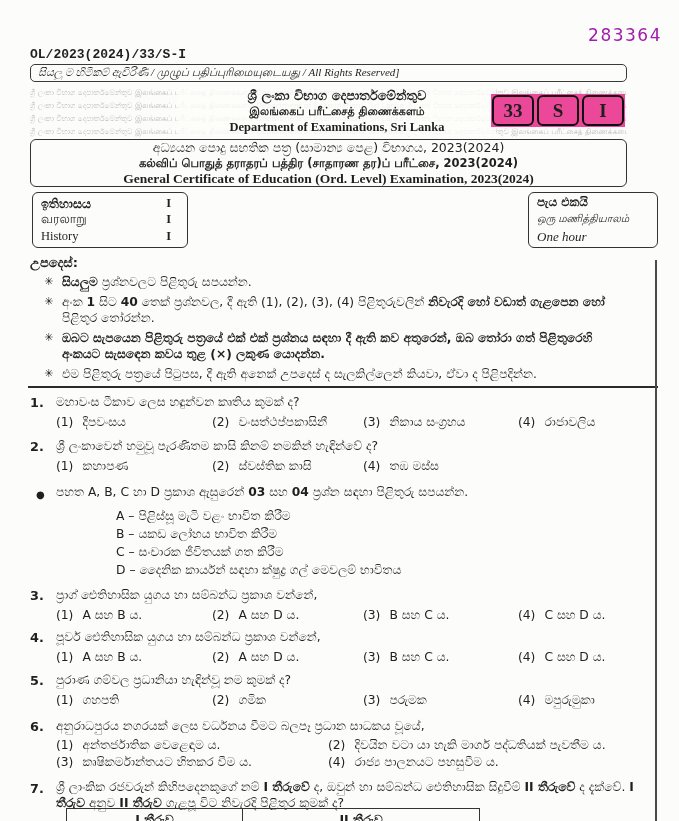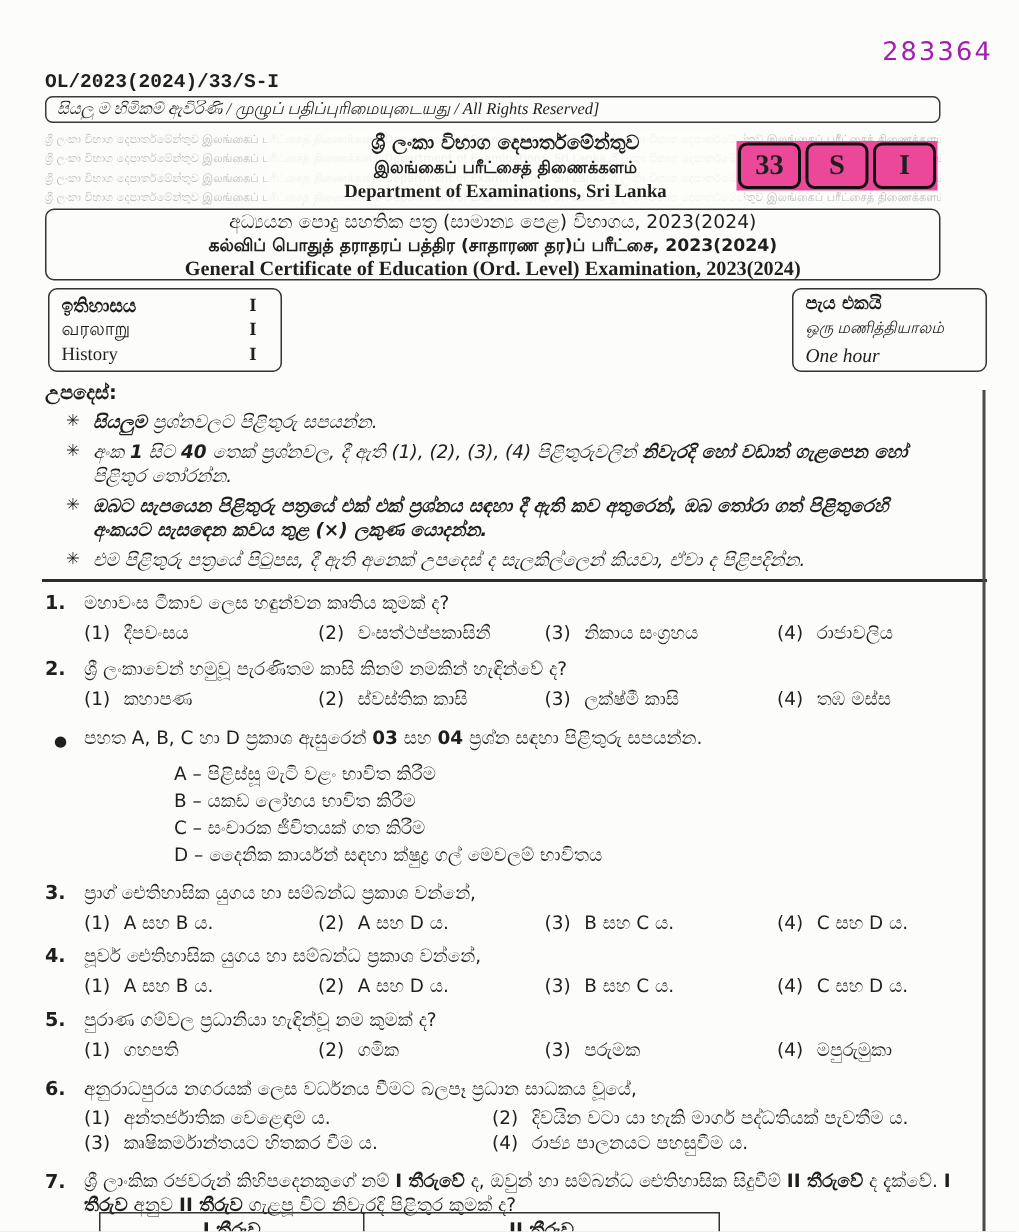--- a/index.html
+++ b/index.html
@@ -48,21 +48,21 @@
                 border-radius:6px;box-sizing:border-box;padding:2px 8px;
                 display:flex;flex-direction:column;justify-content:space-between;}
   .dur-si{font-weight:bold;font-size:12px;}
   .dur-ta{font-family:"Liberation Serif","DejaVu Serif",serif;font-style:italic;font-size:10.5px;}
   .dur-en{font-family:"Liberation Serif","DejaVu Serif",serif;font-style:italic;font-size:13px;}
 
   .instructions{position:absolute;top:255px;left:30px;width:602px;font-size:12.3px;}
   .instr-head{font-weight:bold;font-size:13px;margin-bottom:3px;}
   .instr-item{display:flex;margin:3px 0;}
   .instr-marker{width:18px;margin-left:14px;flex:none;font-size:11px;padding-top:1px;}
-  .instr-text{flex:1;line-height:16.5px;font-style:italic;}
+  .instr-text{flex:1;line-height:16.5px;}
   .b{font-weight:bold;}
 
   .divider{position:absolute;top:386px;left:28px;width:630px;height:1.6px;background:#2b2b2b;}
   .rule-right{position:absolute;top:260px;left:655px;width:1.5px;height:561px;background:#4a4a4a;}
 
   .questions{position:absolute;top:394px;left:30px;width:604px;font-size:12.3px;}
   .q{margin-bottom:7px;}
   .qline{display:flex;line-height:17px;}
   .qno{width:26px;flex:none;font-weight:bold;font-size:12.8px;}
   .stem{flex:1;}
@@ -183,21 +183,20 @@
     </div>
 
     <div class="q" style="margin-bottom:9px;">
       <div class="qline">
         <span class="qno">2.</span>
         <span class="stem">ශ්‍රී ලංකාවෙන් හමුවූ පැරණිතම කාසි කිනම් නමකින් හැඳින්වේ ද?</span>
       </div>
       <div class="opts4">
         <span class="opt"><span class="n">(1)</span><span>කහාපණ</span></span>
         <span class="opt"><span class="n">(2)</span><span>ස්වස්තික කාසි</span></span>
-        <span class="opt"><span class="n">(3)</span><span>ලක්ෂ්මී කාසි</span></span>
         <span class="opt"><span class="n">(4)</span><span>තඹ මස්ස</span></span>
       </div>
     </div>
 
     <div class="stmt">
       <div class="stmt-intro">
         <span class="stmt-bullet">●</span>
         <span class="stem"><span>පහත A, B, C හා D ප්‍රකාශ ඇසුරෙන් </span><span class="b">03</span><span> සහ </span><span class="b">04</span><span> ප්‍රශ්න සඳහා පිළිතුරු සපයන්න.</span></span>
       </div>
       <div class="stmt-items">

